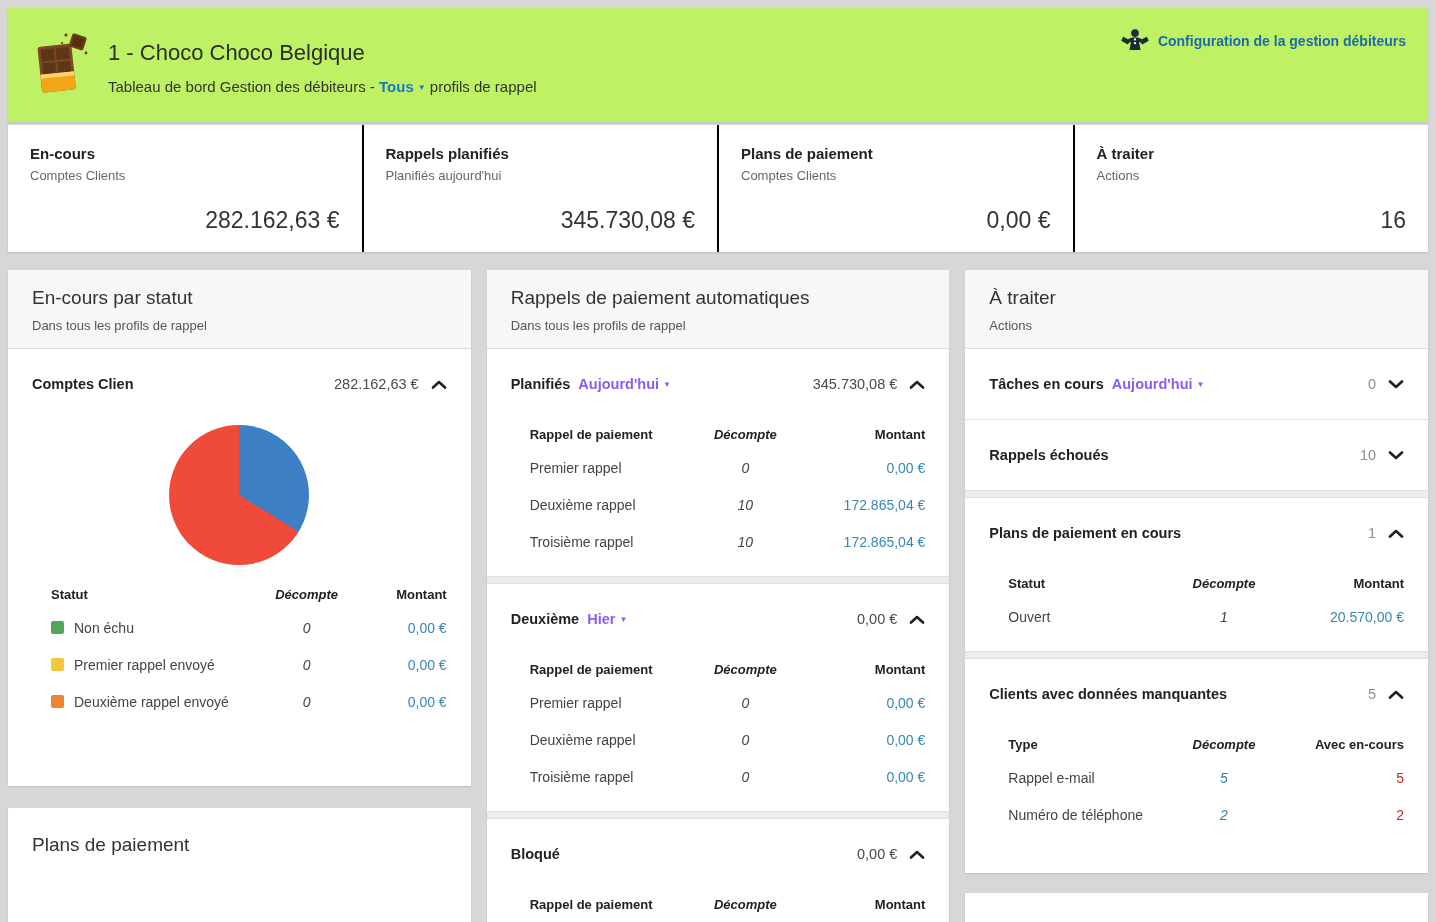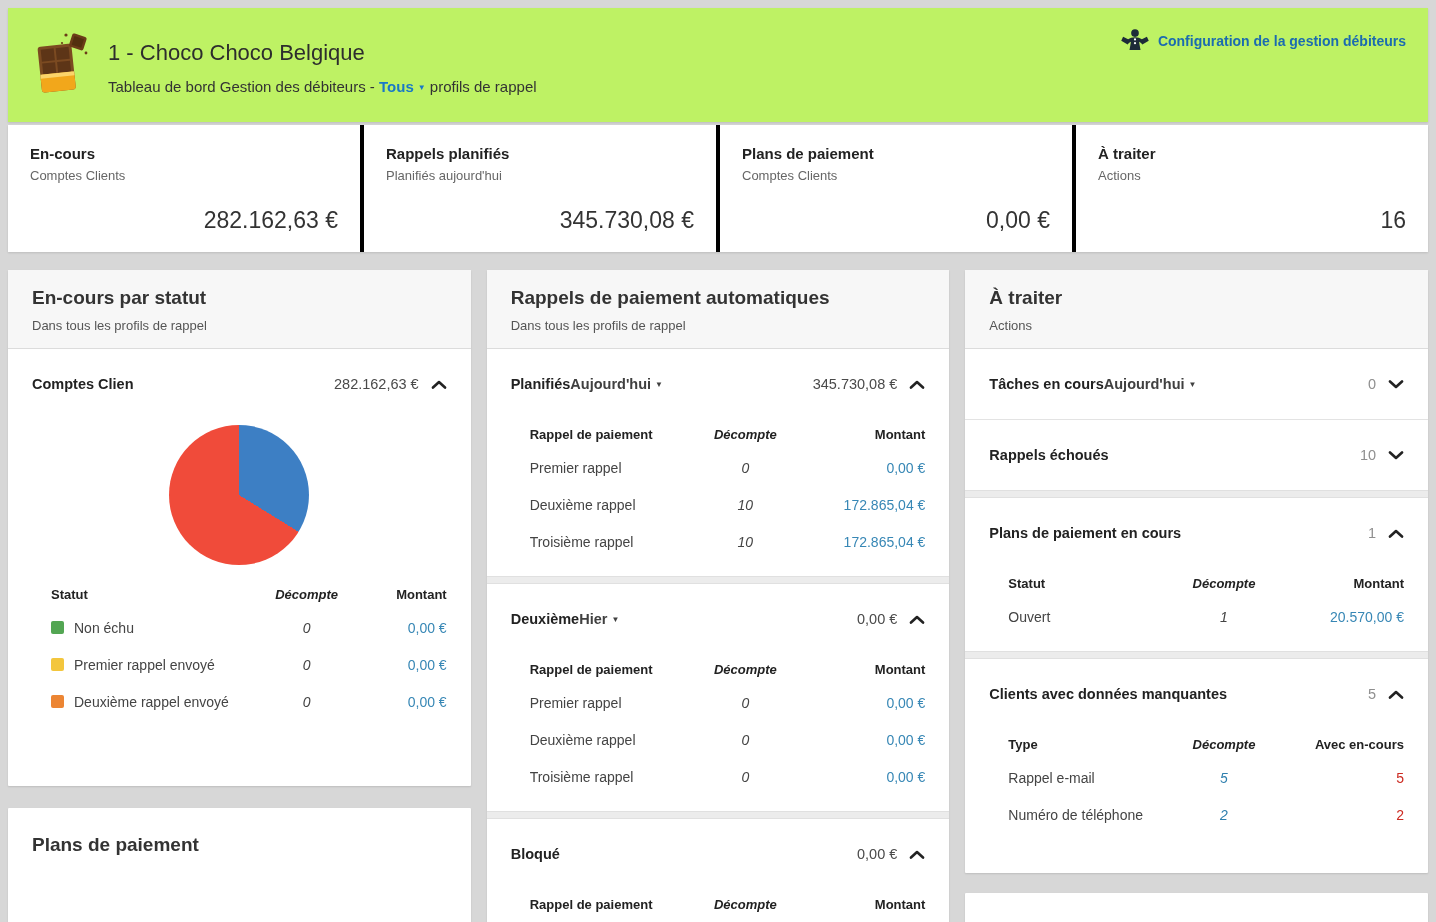--- a/index.html
+++ b/index.html
@@ -19,36 +19,36 @@
   .subtitle { font-size:15px; color:#333; }
   .ddlink { color:#1878c8; font-weight:bold; cursor:pointer; }
   .dcaret { font-size:8px; position:relative; top:-2px; margin-left:4px; }
   .config { display:flex; align-items:center; gap:8px; font-size:14px; font-weight:bold;
             color:#1b6bb0; cursor:pointer; align-self:flex-start; margin-top:20px; }
 
   
   .kpi-row { display:flex; background:#fff; height:127px; margin-top:3px;
              box-shadow:0 1px 2px rgba(0,0,0,.12); }
   .kpi { flex:1; position:relative; padding:20px 22px; }
-  .kpi + .kpi { border-left:4px solid #000000; }
+  .kpi + .kpi { border-left:2px solid #000000; }
   .kpi-title { font-size:15px; font-weight:bold; color:#222; margin-bottom:6px; }
   .kpi-sub { font-size:13px; color:#666; }
   .kpi-value { position:absolute; right:22px; bottom:18px; font-size:23px; color:#333; }
 
   
   .cols { display:flex; gap:16px; margin-top:18px; align-items:flex-start; }
   .col { flex:1; min-width:0; }
   .panel { background:#fff; box-shadow:0 1px 2px rgba(0,0,0,.12); border-radius:1px; }
   .panel-head { background:#f7f7f7; padding:17px 24px 15px; border-bottom:1px solid #dcdcdc; }
-  .panel-title { font-size:19px; font-weight:700; color:#333; margin-bottom:9px; }
+  .panel-title { font-size:19px; font-weight:400; color:#333; margin-bottom:9px; }
   .panel-sub { font-size:13px; color:#555; }
 
   .section-head { display:flex; align-items:center; padding:0 24px; height:70px; cursor:pointer; }
   .section-label { font-size:14.5px; font-weight:bold; color:#222; }
-  .section-dd { font-size:14.5px; font-weight:bold; color:#404040; cursor:pointer; }
+  .section-dd { font-size:14.5px; font-weight:bold; color:#8b5cf6; margin-left:8px; cursor:pointer; }
   .section-spacer { flex:1; }
   .section-value { font-size:14.5px; color:#4a4a4a; margin-right:12px; }
   .section-value.dim { color:#8f8f8f; }
   .chev { display:inline-flex; cursor:pointer; }
   .chev.down svg { transform:rotate(180deg); }
 
   .divider-thick { height:8px; background:#ececec; border-top:1px solid #e0e0e0; border-bottom:1px solid #e0e0e0; }
   .divider-thin { height:1px; background:#e3e3e3; }
 
   

